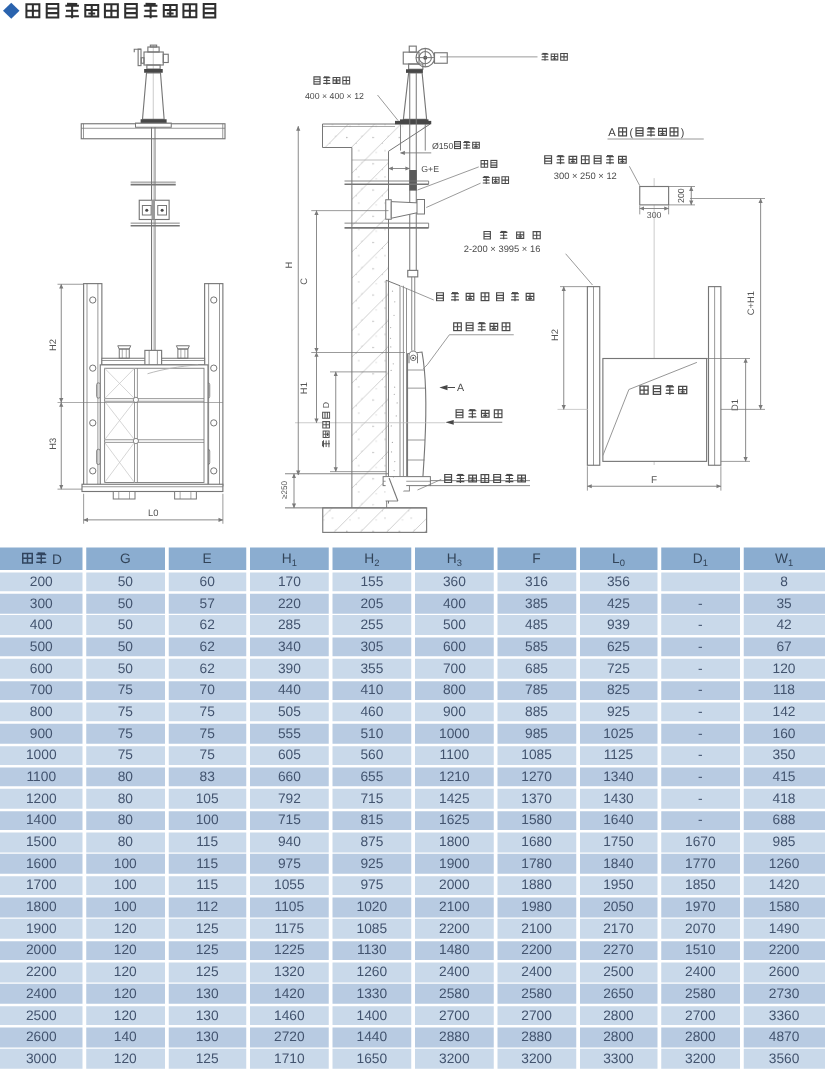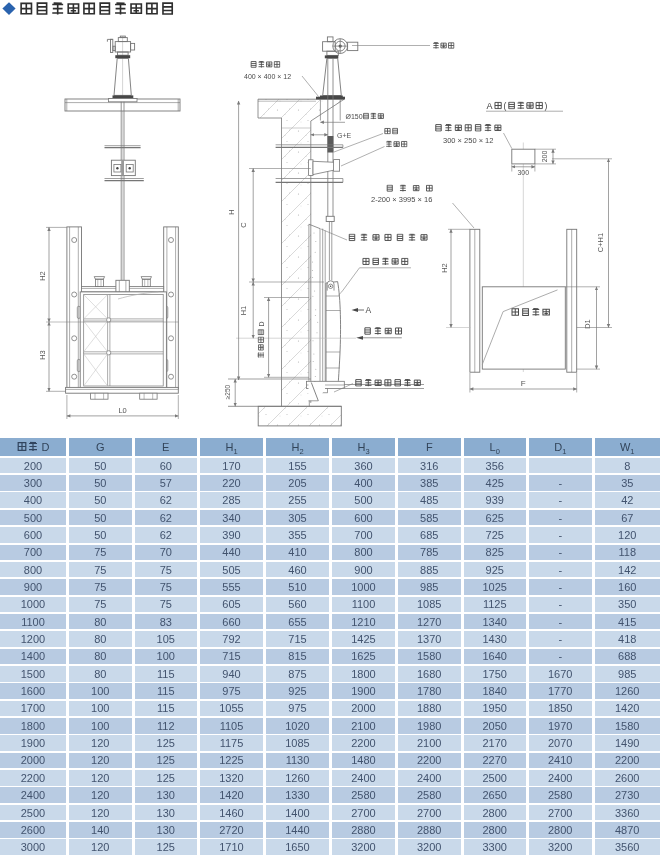--- a/index.html
+++ b/index.html
@@ -791,21 +791,21 @@
     <div class="a">2070</div>
     <div class="a">1490</div>
 <div class="b">2000</div>
     <div class="b">120</div>
     <div class="b">125</div>
     <div class="b">1225</div>
     <div class="b">1130</div>
     <div class="b">1480</div>
     <div class="b">2200</div>
     <div class="b">2270</div>
-    <div class="b">2410</div>
+    <div class="b">1510</div>
     <div class="b">2200</div>
 <div class="a">2200</div>
     <div class="a">120</div>
     <div class="a">125</div>
     <div class="a">1320</div>
     <div class="a">1260</div>
     <div class="a">2400</div>
     <div class="a">2400</div>
     <div class="a">2500</div>
     <div class="a">2400</div>

